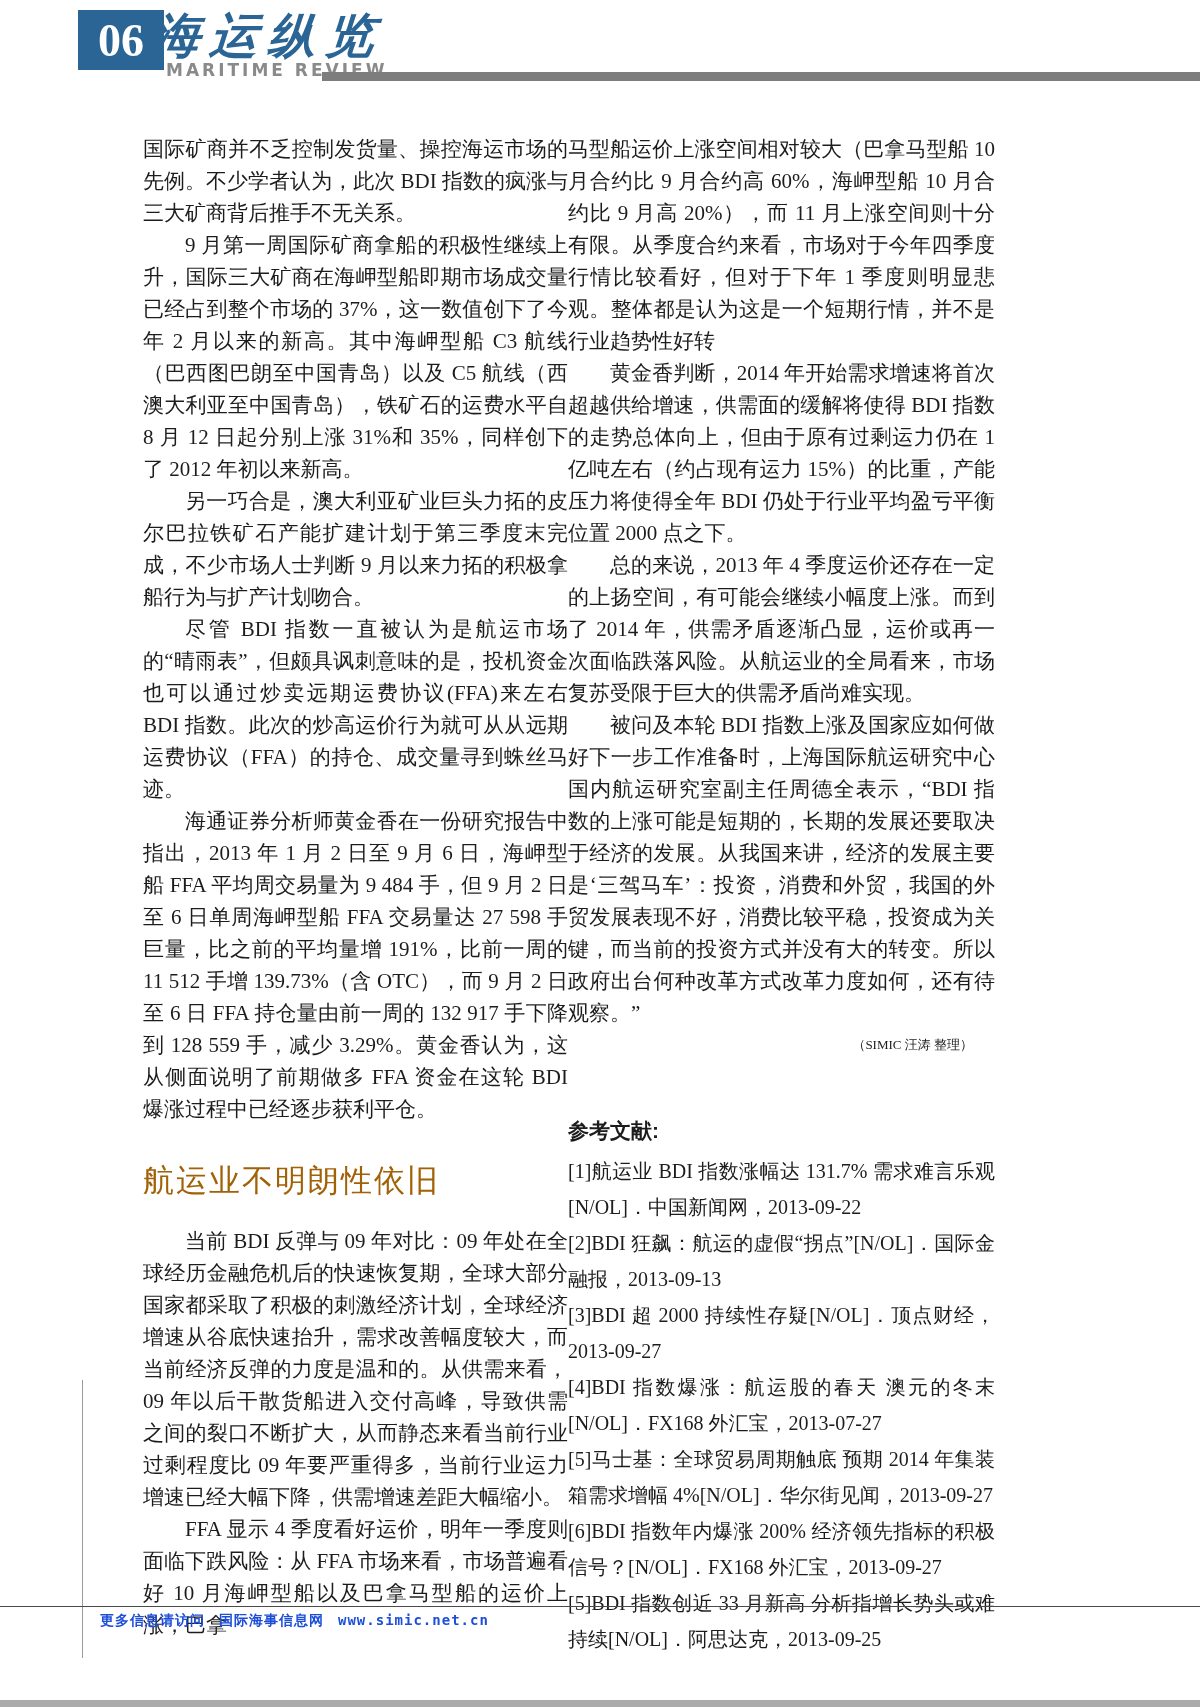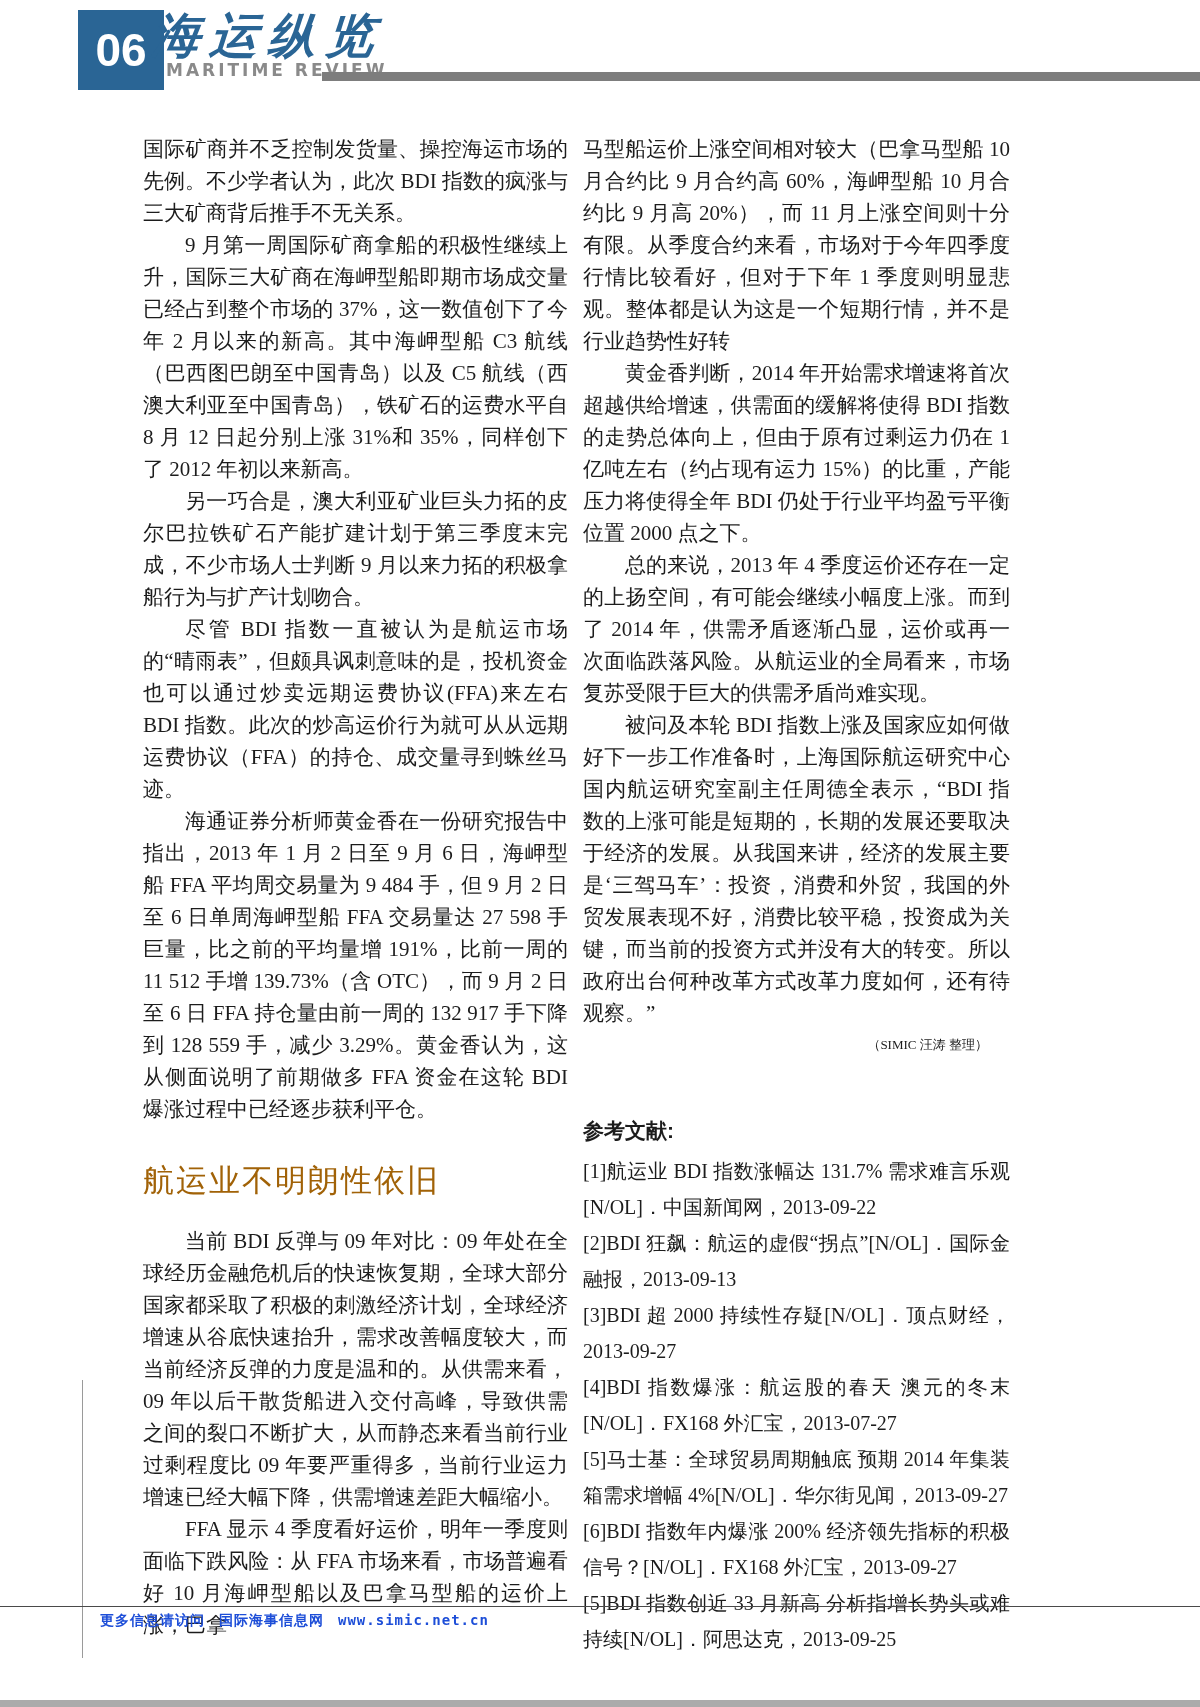--- a/index.html
+++ b/index.html
@@ -4,23 +4,23 @@
 <style>
   html,body { margin:0; padding:0; background:#e9e9e9; }
   .page {
     position:relative; width:1200px; height:1707px; margin:0 auto;
     background:#ffffff; overflow:hidden;
     font-family:"Liberation Serif", serif; color:#1c1c1c;
   }
 
   
   .page-num-box {
-    position:absolute; left:78px; top:10px; width:86px; height:80px;
+    position:absolute; left:78px; top:10px; width:86px; height:60px;
     background:#2a6595; color:#ffffff;
-    font-family:Liberation Sans, sans-serif; font-size:46px; font-weight:bold;
+    font-family:Liberation Serif, serif; font-size:46px; font-weight:bold;
     display:flex; align-items:center; justify-content:center;
   }
   .logo-cn {
     position:absolute; left:152px; top:4px;
     font-family:"DejaVu Serif", serif; font-style:italic; font-weight:bold;
     font-size:48px; letter-spacing:10px; color:#2a6595;
     transform:skewX(-4deg); white-space:nowrap;
   }
   .logo-en {
     position:absolute; left:166px; top:60px;
@@ -28,21 +28,21 @@
     font-size:17px; letter-spacing:3px; color:#8a8a8a; white-space:nowrap;
   }
   .header-rule {
     position:absolute; left:322px; top:72px; width:878px; height:9px;
     background:#7d7d7d;
   }
 
   
   .columns {
     position:absolute; left:143px; top:133px; width:867px;
-    display:flex; gap:15px;
+    display:flex; 
   }
   .col-left  { width:425px; }
   .col-right { width:427px; }
 
   .col p {
     margin:0; font-size:21px; line-height:32px;
     text-align:justify;
   }
   .col p.indent { text-indent:2em; }
 

